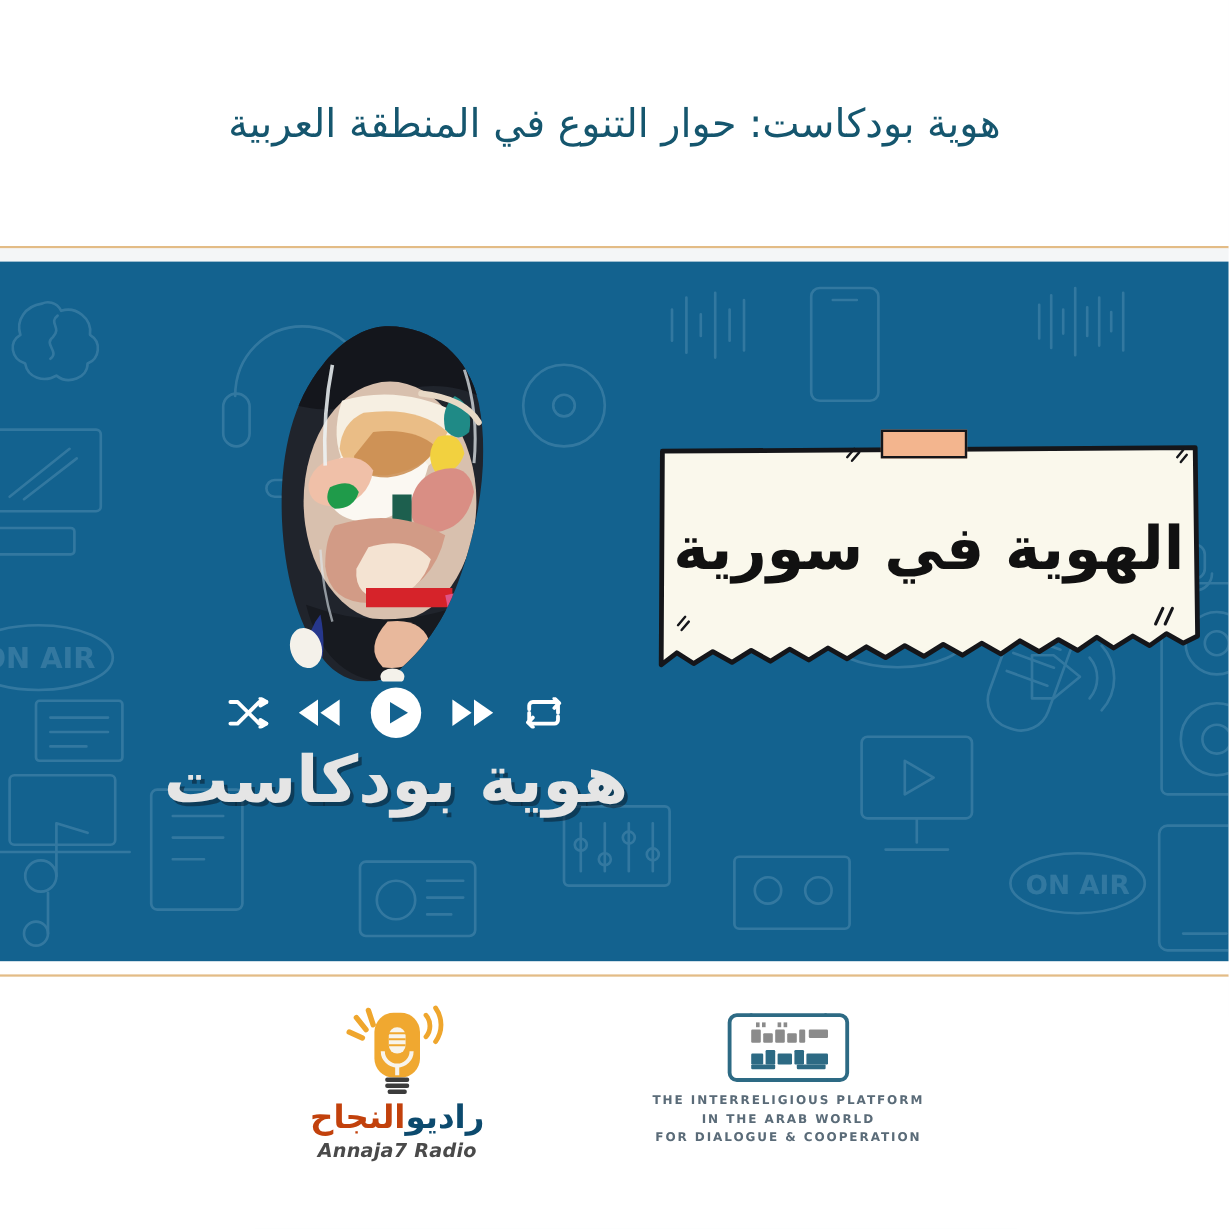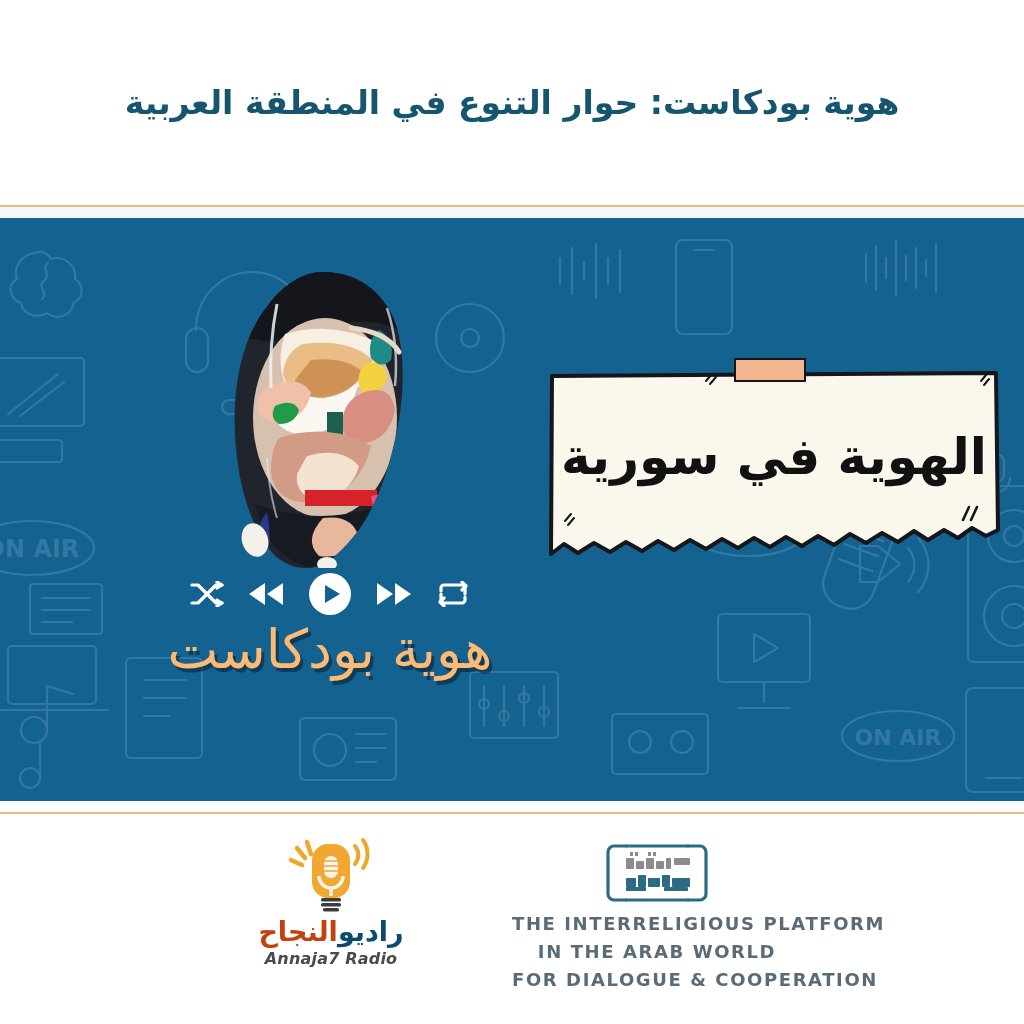--- a/index.html
+++ b/index.html
@@ -32,21 +32,21 @@
     align-items: center;
     justify-content: center;
     box-sizing: border-box;
     padding: 0 60px;
   }
   .header-title {
     direction: rtl;
     text-align: center;
     font-family: "DejaVu Sans", "Liberation Sans", sans-serif;
     font-size: 33px;
-    font-weight: 700;
+    font-weight: 400;
     line-height: 1.5;
     color: #15566e;
     letter-spacing: 0px;
     max-width: 880px;
   }
 
   
   .rule-top {
     position: absolute;
     left: 0;
@@ -111,22 +111,22 @@
 
   
   .wordmark {
     position: absolute;
     left: 120px;
     top: 400px;
     width: 420px;
     text-align: center;
     direction: rtl;
     font-size: 54px;
-    font-weight: 400;
-    color: #fdba74;
+    font-weight: 700;
+    color: #e5e5e5;
     letter-spacing: -1px;
     text-shadow: 3px 4px 0 rgba(10,30,45,0.55);
     white-space: nowrap;
   }
 
   
   .note-card {
     position: absolute;
     left: 548px;
     top: 370px;
@@ -207,21 +207,21 @@
   .logo-platform {
     position: absolute;
     left: 512px;
     top: 28px;
     width: 290px;
     text-align: center;
   }
   .platform-mark { display: block; margin: 0 auto; }
   .platform-tag {
     margin-top: 6px;
-    font-size: 18px;
+    font-size: 10px;
     font-weight: 600;
     line-height: 1.55;
     color: #5a6b78;
     letter-spacing: 1.6px;
   }
   .platform-tag div { white-space: nowrap; }
 </style>
 </head>
 <body>
 

